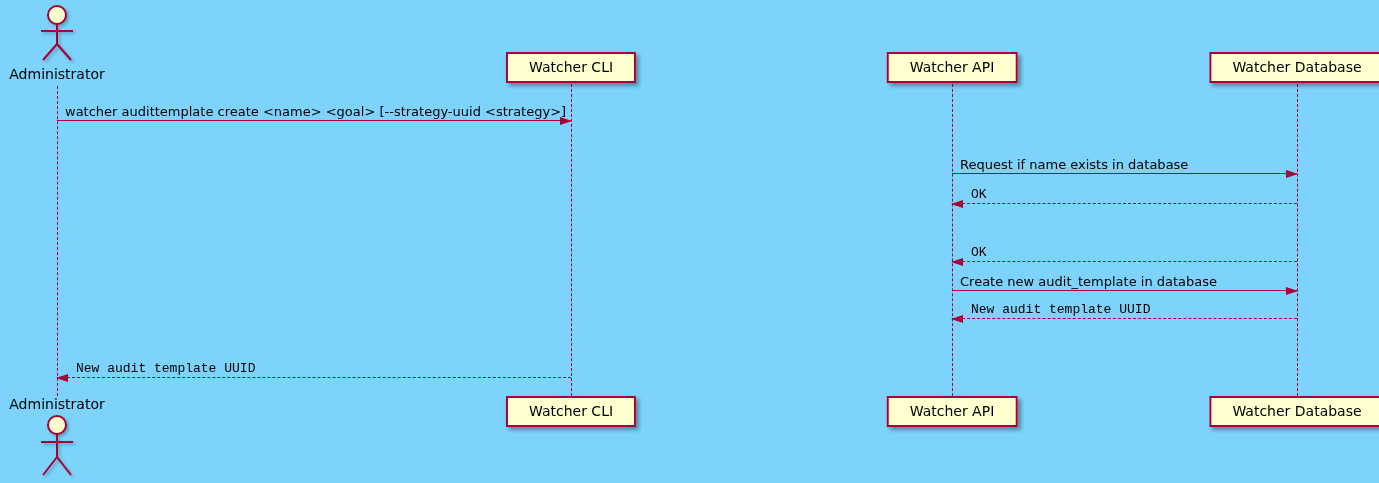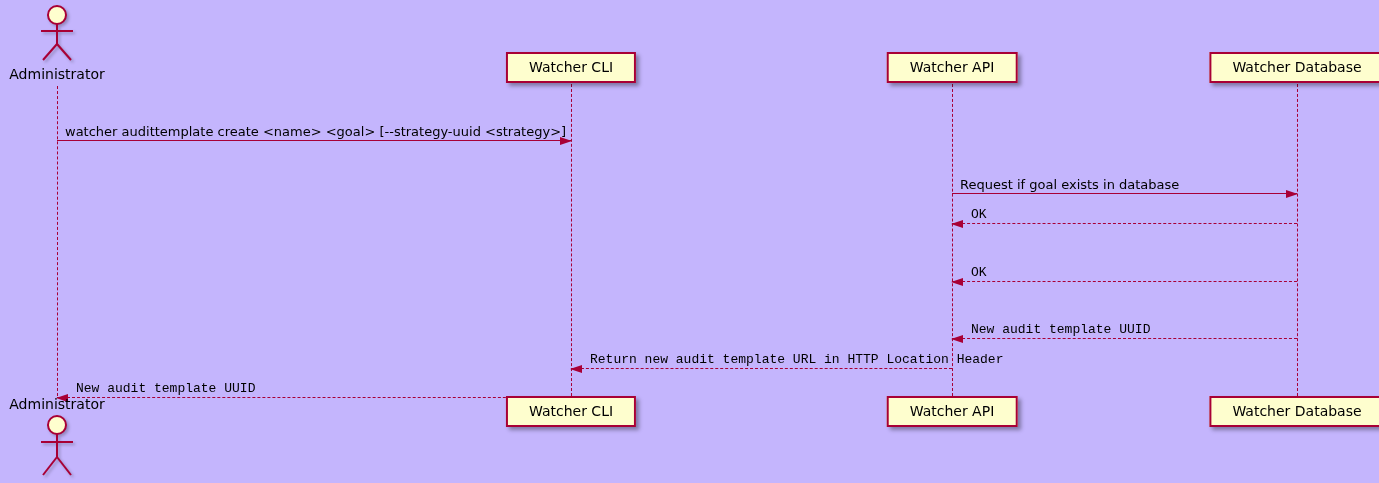--- a/index.html
+++ b/index.html
@@ -5,21 +5,21 @@
   :root{
     --red:#A80036;
     --fill:#FEFECE;
     --txt:#000000;
   }
   html,body{margin:0;padding:0;background:#ffffff;}
   body{font-family:"DejaVu Sans", sans-serif;}
   .diagram{
     position:relative;
     width:1379px;height:483px;
-    background:#c4b5fd;
+    background:#7dd3fc;
     overflow:hidden;
   }
   
   .lifeline{
     position:absolute;
     width:0;
     border-left:1px dashed var(--red);
   }
   
   .pbox{
@@ -44,21 +44,20 @@
     transform:translateX(-50%);
     font-size:14px;
     color:var(--txt);
     white-space:nowrap;
     line-height:15px;
   }
   
   .msg{
     position:absolute;
     height:17px;
-    margin-top:20px;
   }
   .msg.solid{border-bottom:1px solid var(--red);}
   .msg.dashed{border-bottom:1px dashed var(--red);font-family:Liberation Mono, monospace;}
   .msg .mtext{
     position:absolute;
     bottom:1px;
     left:0;
     padding-left:8px;
     font-size:13px;
     color:var(--txt);
@@ -104,40 +103,40 @@
   <div class="pbox" style="left:571px;top:52px">Watcher CLI</div>
   <div class="pbox" style="left:952px;top:52px">Watcher API</div>
   <div class="pbox" style="left:1297px;top:52px">Watcher Database</div>
 
   <div class="msg solid right" style="left:57px;top:103px;width:514px">
     <span class="mtext">watcher audittemplate create &lt;name&gt; &lt;goal&gt; [--strategy-uuid &lt;strategy&gt;]</span>
   </div>
 
 
   <div class="msg solid right" style="left:952px;top:156px;width:345px">
-    <span class="mtext">Request if goal exists in database</span>
+    <span class="mtext">Request if name exists in database</span>
   </div>
 
   <div class="msg dashed left" style="left:952px;top:186px;width:345px">
     <span class="mtext">OK</span>
   </div>
 
 
   <div class="msg dashed left" style="left:952px;top:244px;width:345px">
     <span class="mtext">OK</span>
   </div>
 
+  <div class="msg solid right" style="left:952px;top:273px;width:345px">
+    <span class="mtext">Create new audit_template in database</span>
+  </div>
 
   <div class="msg dashed left" style="left:952px;top:301px;width:345px">
     <span class="mtext">New audit template UUID</span>
   </div>
 
-  <div class="msg dashed left" style="left:571px;top:331px;width:381px">
-    <span class="mtext">Return new audit template URL in HTTP Location Header</span>
-  </div>
 
   <div class="msg dashed left" style="left:57px;top:360px;width:514px">
     <span class="mtext">New audit template UUID</span>
   </div>
 
   <div class="pbox" style="left:571px;top:396px">Watcher CLI</div>
   <div class="pbox" style="left:952px;top:396px">Watcher API</div>
   <div class="pbox" style="left:1297px;top:396px">Watcher Database</div>
 
   <div class="actor-label" style="left:57px;top:397px">Administrator</div>

